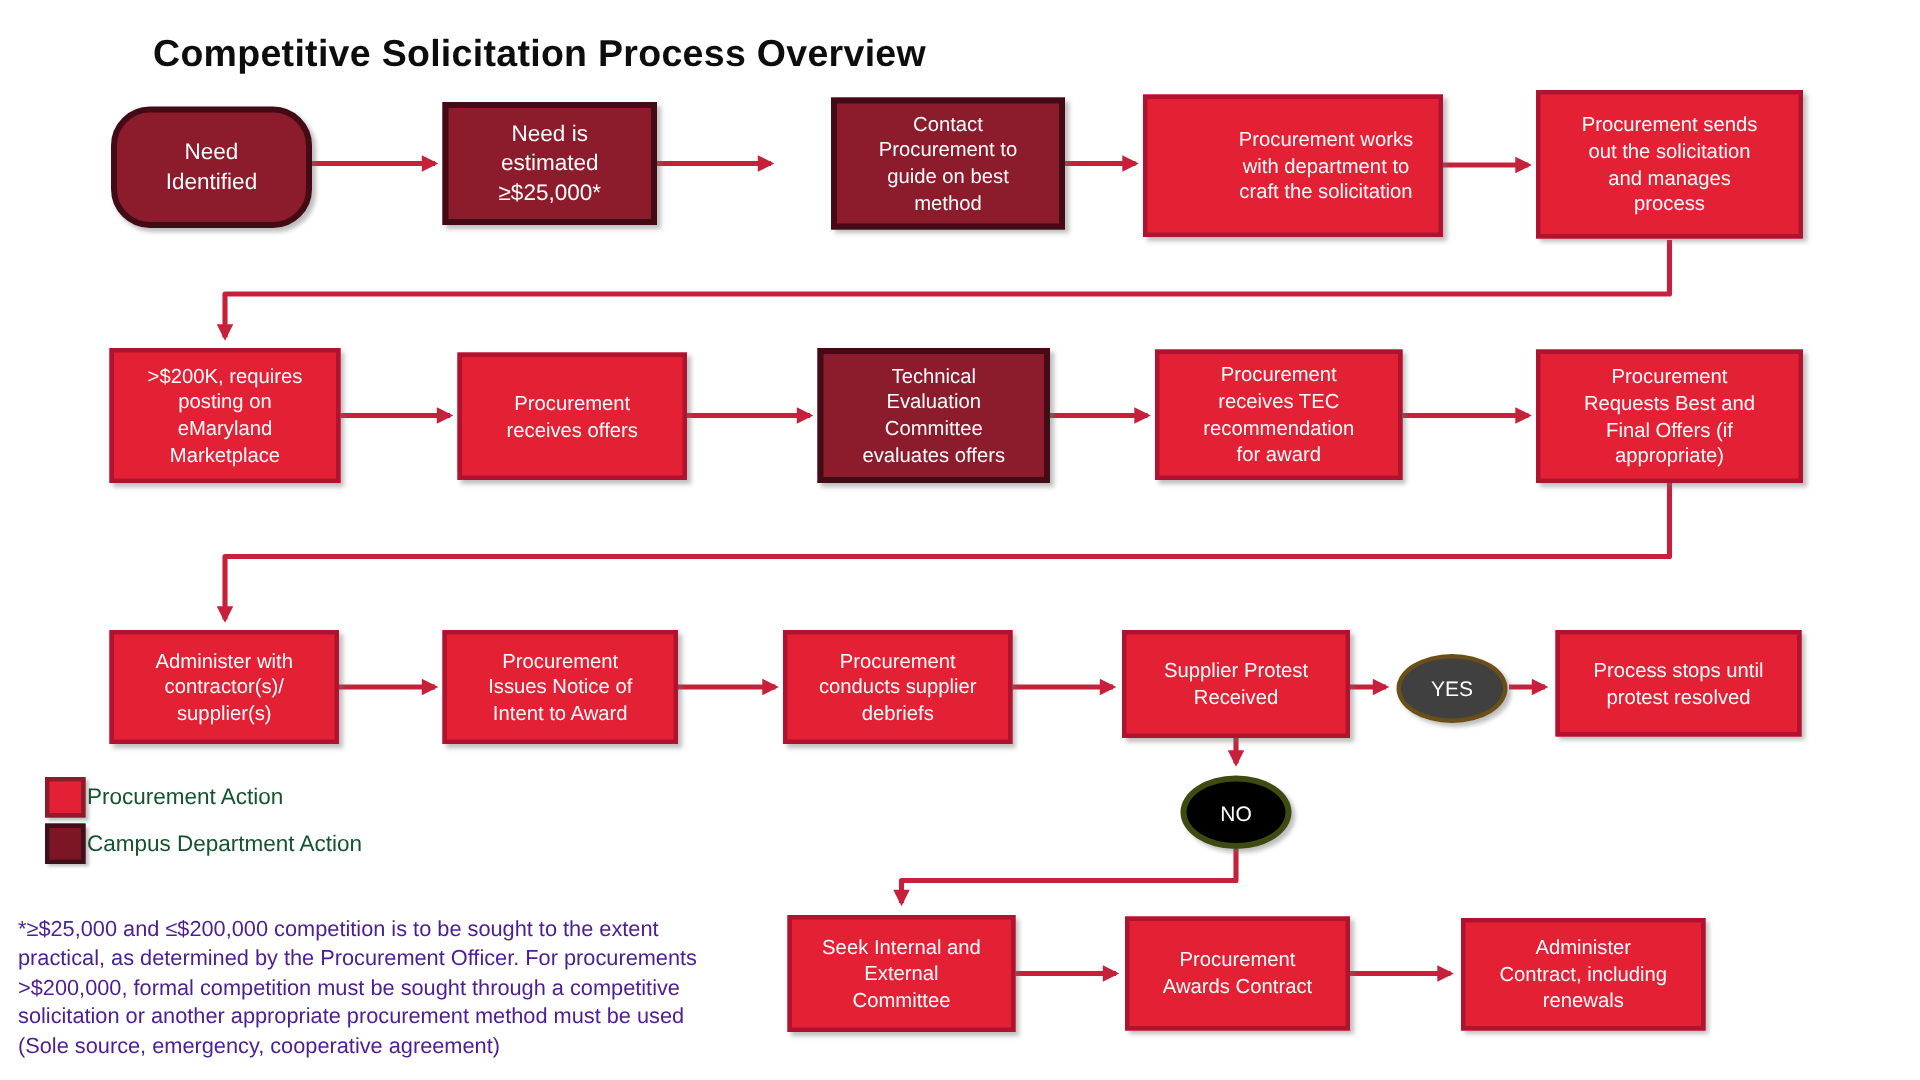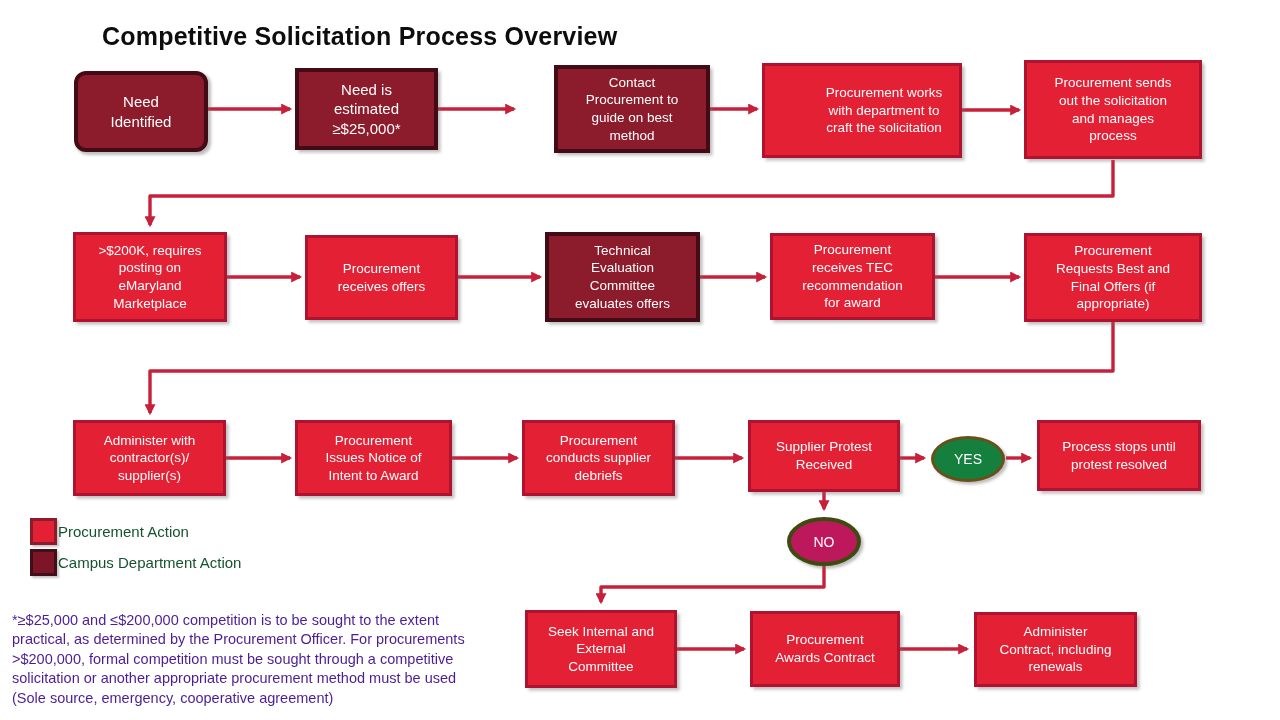--- a/index.html
+++ b/index.html
@@ -12,29 +12,29 @@
     color:#0d0d0d;letter-spacing:0.2px;
   }
   .node{
     position:absolute;display:flex;align-items:center;justify-content:center;
     text-align:center;color:#fdfdfd;box-sizing:border-box;
     white-space:pre-line;line-height:1.3;font-size:13.5px;padding:2px 4px;
     box-shadow:2.5px 2.5px 3px rgba(110,110,110,0.45);
   }
   .proc{background:#e42035;border:3px solid #b01330;}
   .campus{background:#8c1b2c;border:4px solid #430b15;}
-  .rounded{border-radius:12px;}
+  .rounded{border-radius:26px;}
   .lg{font-size:15px;}
   .oval{
     position:absolute;display:flex;align-items:center;justify-content:center;
     border-radius:50%;color:#fdfdfd;font-size:14px;box-sizing:border-box;
     box-shadow:2.5px 2.5px 3px rgba(110,110,110,0.45);
   }
-  .yes{background:#15803d;border:3px solid #6b4f18;}
-  .no{background:#be185d;border:4px solid #3e4b10;}
+  .yes{background:#404040;border:3px solid #6b4f18;}
+  .no{background:#000000;border:4px solid #3e4b10;}
   .connectors{position:absolute;left:0;top:0;pointer-events:none;}
   .connectors path{fill:none;stroke:#c7203a;stroke-width:3.4;stroke-linejoin:round;}
   .swatch{position:absolute;width:27px;height:27px;box-sizing:border-box;
     box-shadow:2px 2px 2px rgba(110,110,110,0.4);}
   .swatch-proc{background:#e42035;border:3px solid #8c1b2c;}
   .swatch-campus{background:#7c1626;border:3px solid #40101a;}
   .legend-label{position:absolute;font-size:15px;color:#14532d;}
   .footnote{
     position:absolute;left:12px;top:611px;width:480px;font-size:14.5px;
     color:#4c1d95;line-height:1.34;white-space:pre-line;

